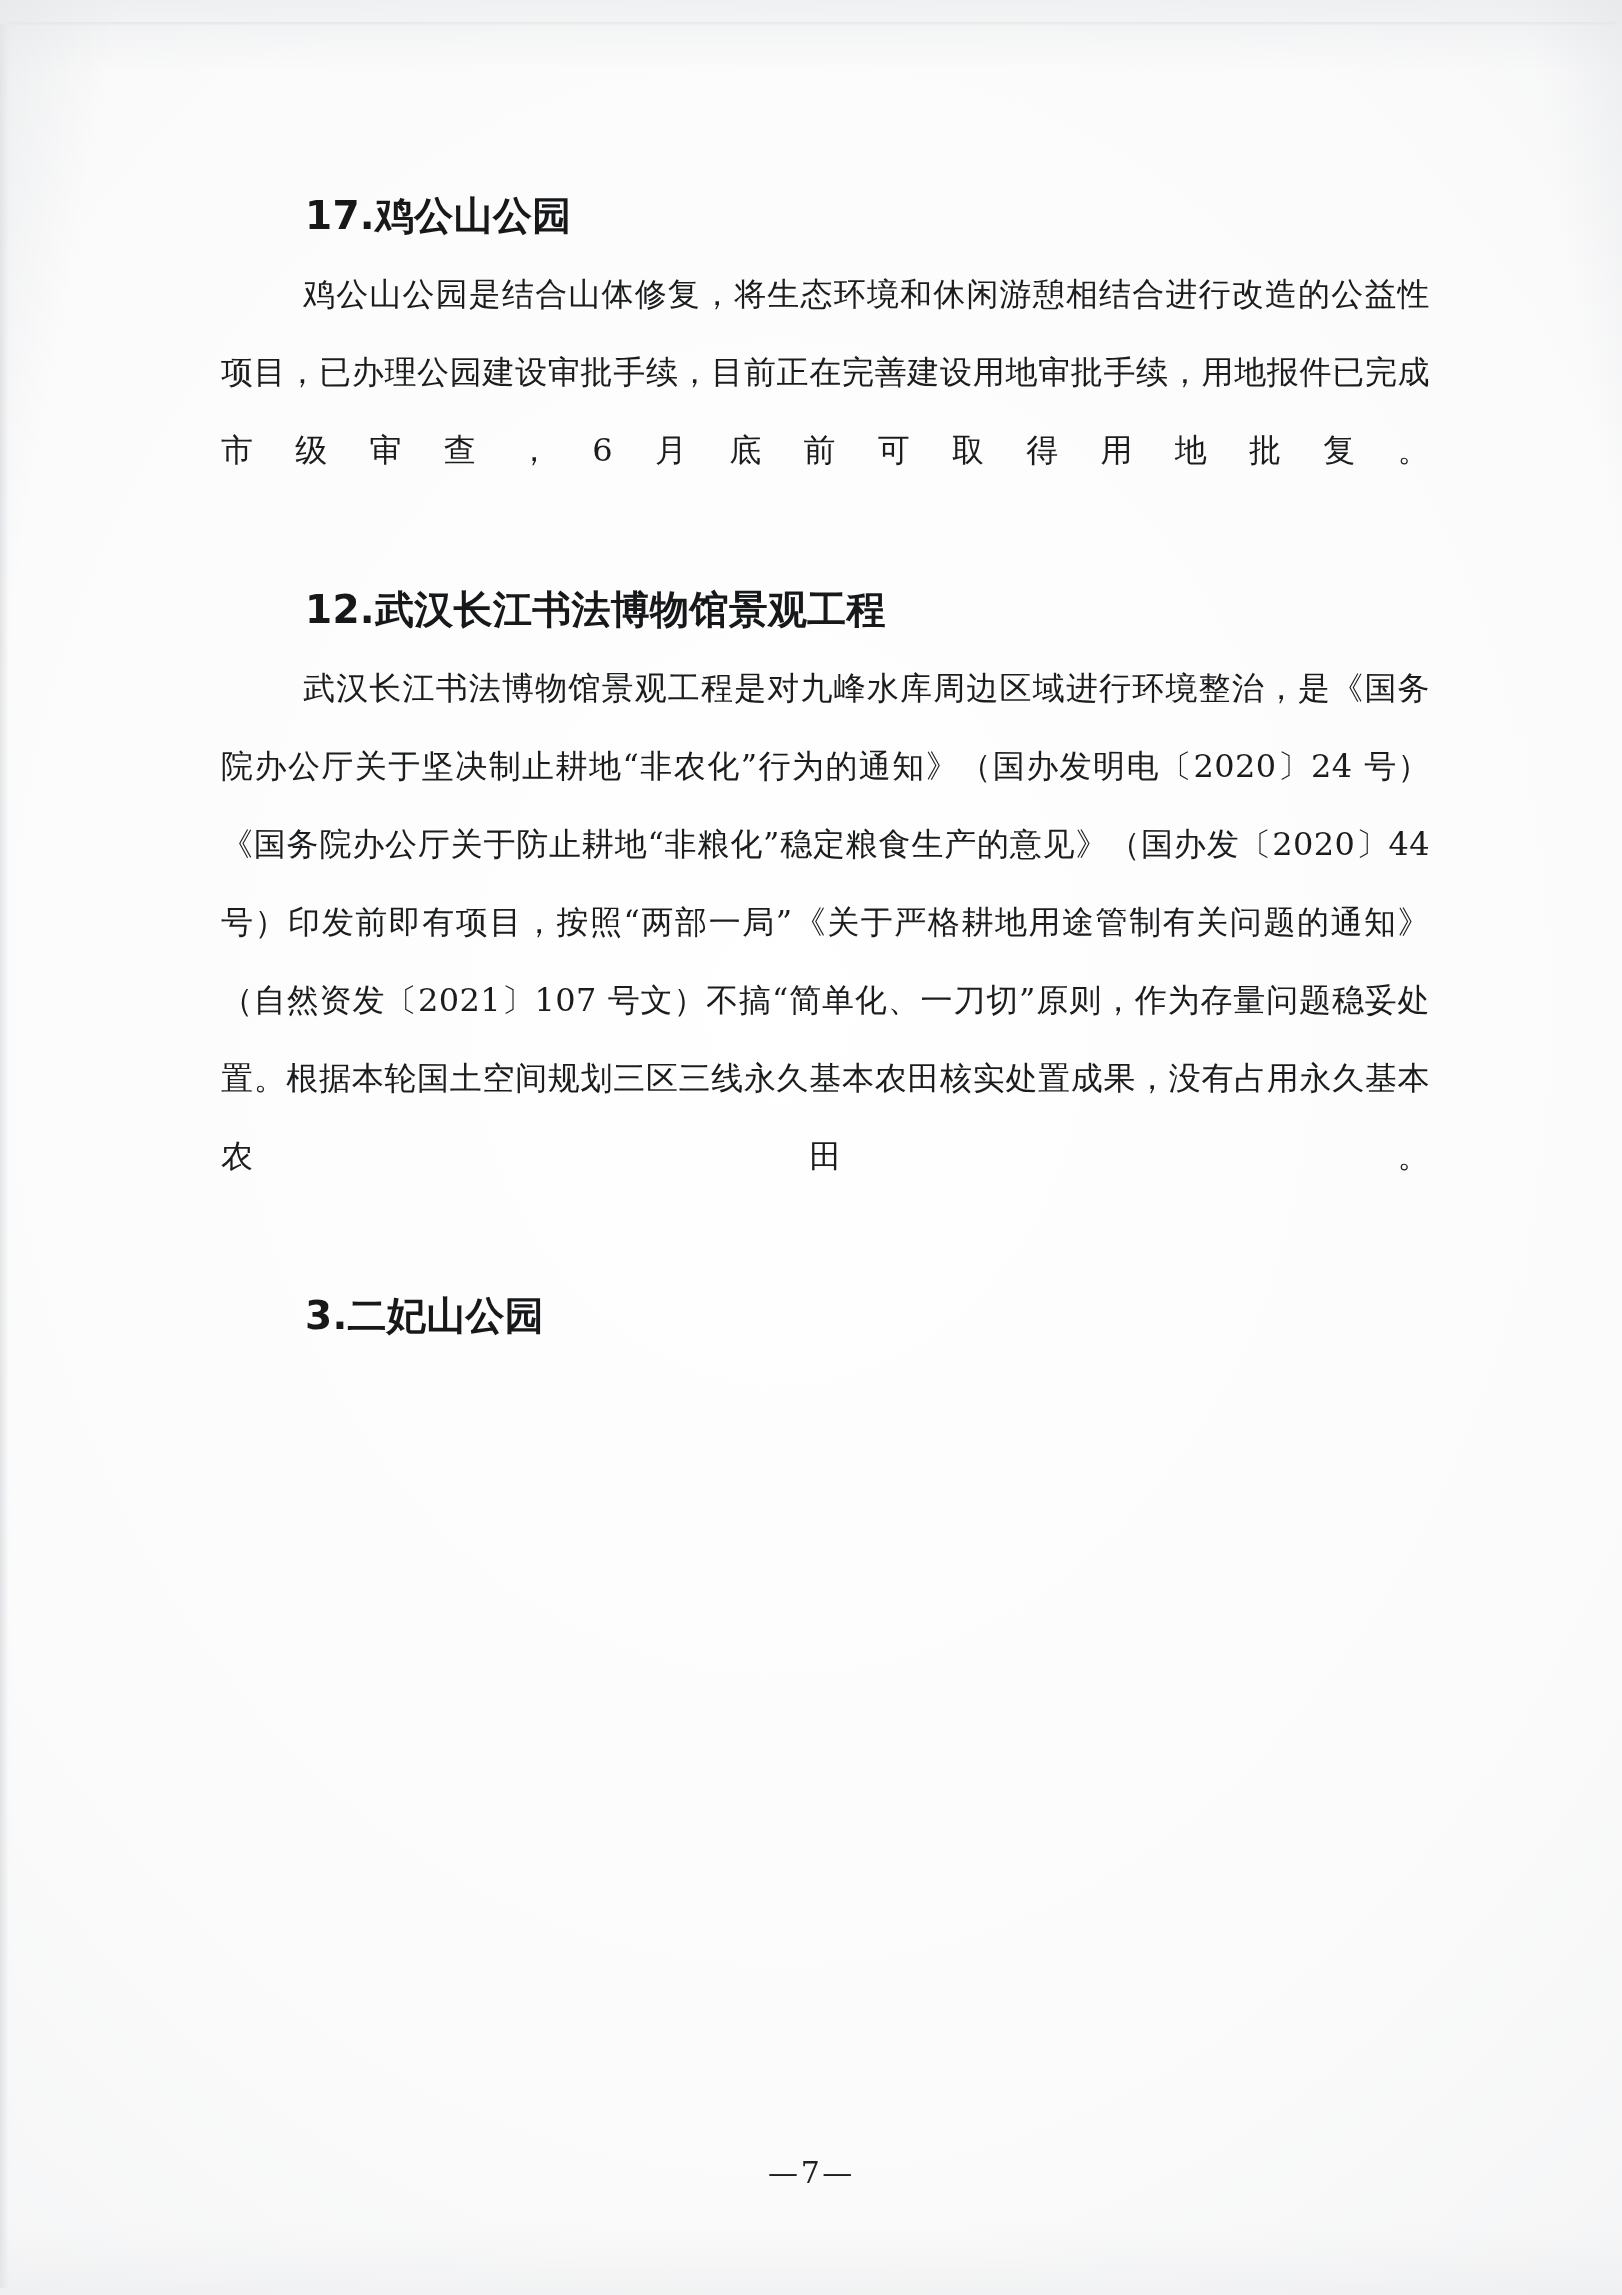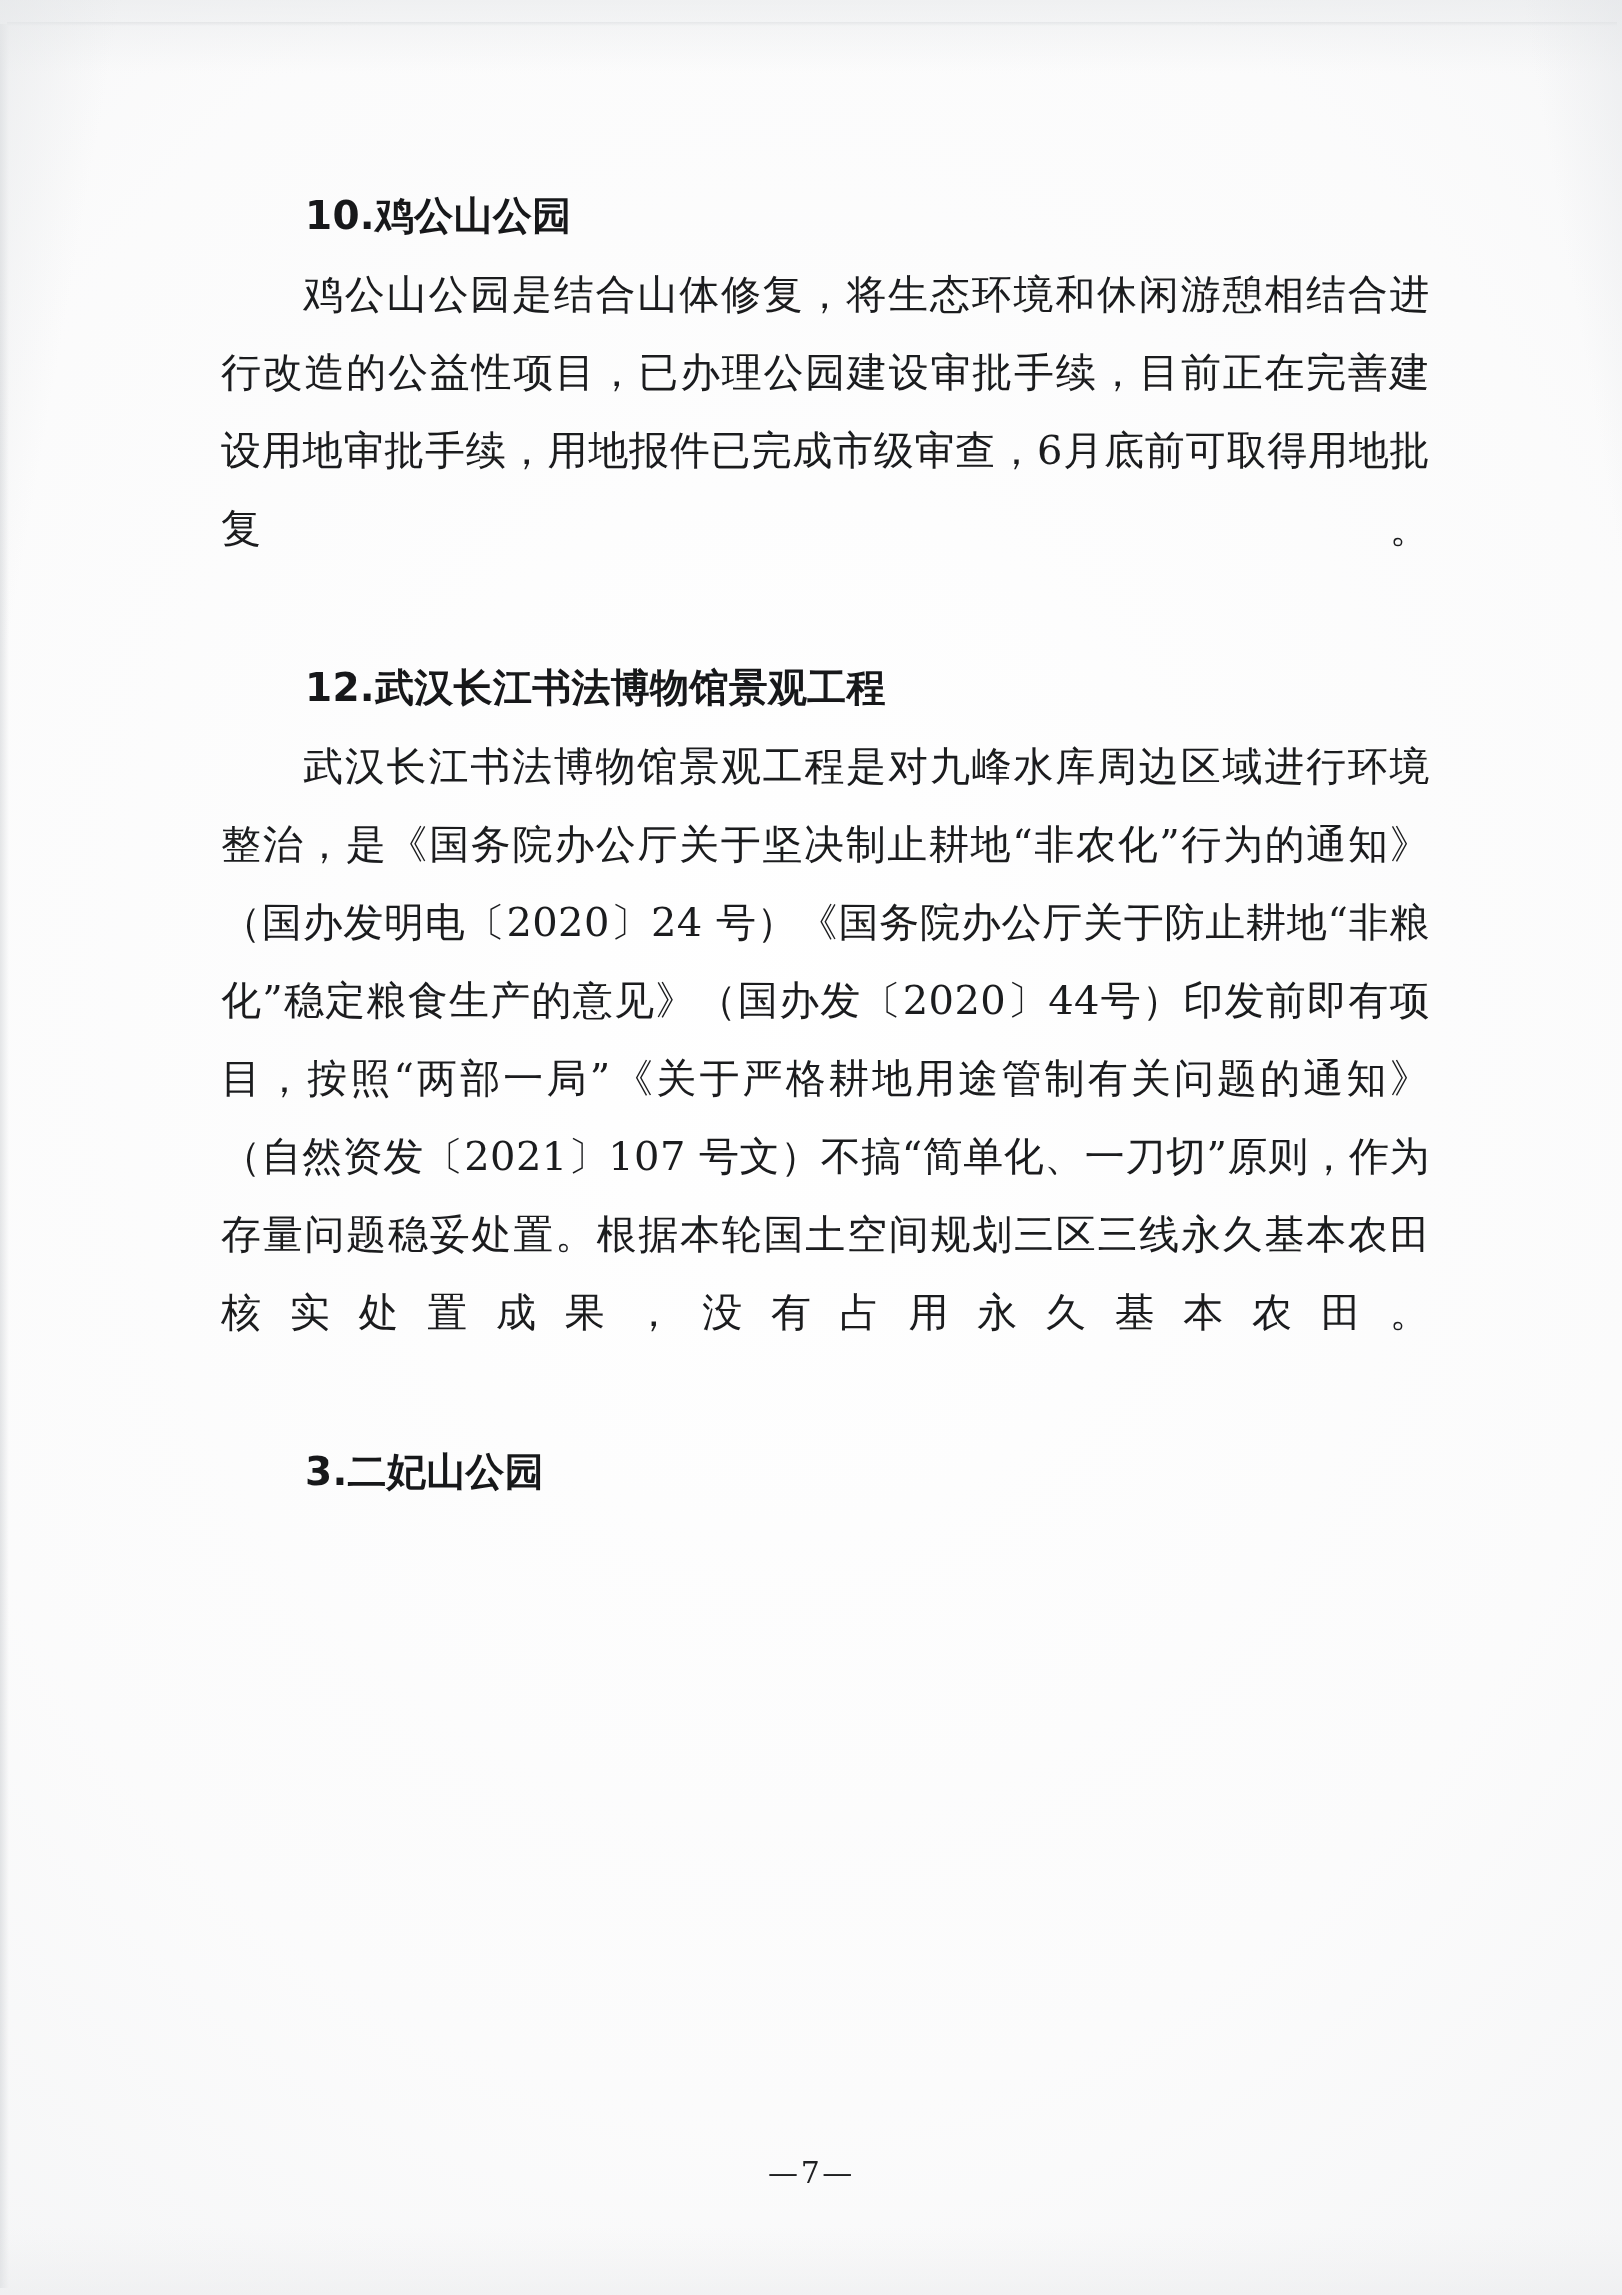--- a/index.html
+++ b/index.html
@@ -61,21 +61,21 @@
     color: #17181a;
     letter-spacing: 0.3px;
     margin: 0;
     padding-left: 84px;
     white-space: nowrap;
   }
 
   
   .body-para {
     font-family: "DejaVu Serif", "Liberation Serif", serif;
-    font-size: 40px;
+    font-size: 32px;
     line-height: 78px;
     color: #1b1c1e;
     margin: 0;
     text-align: justify;
     text-justify: inter-character;
     text-indent: 82px;
     letter-spacing: 0.4px;
     word-break: break-all;
   }
   .body-para::after {
@@ -104,21 +104,21 @@
 </head>
 <body>
 
 <div class="page">
 
   <div class="scan-edge-top"></div>
   <div class="scan-edge-left"></div>
 
   <div class="content">
 
-    <h2 class="sec-heading gap-after-head">10.鸡公山公园</h2>
+    <h2 class="sec-heading gap-after-head">17.鸡公山公园</h2>
 
     <p class="body-para gap-after-para">鸡公山公园是结合山体修复，将生态环境和休闲游憩相结合进行改造的公益性项目，已办理公园建设审批手续，目前正在完善建设用地审批手续，用地报件已完成市级审查，6月底前可取得用地批复。</p>
 
     <h2 class="sec-heading gap-before-head gap-after-head">12.武汉长江书法博物馆景观工程</h2>
 
     <p class="body-para gap-after-para">武汉长江书法博物馆景观工程是对九峰水库周边区域进行环境整治，是《国务院办公厅关于坚决制止耕地“非农化”行为的通知》（国办发明电〔2020〕24 号）《国务院办公厅关于防止耕地“非粮化”稳定粮食生产的意见》（国办发〔2020〕44号）印发前即有项目，按照“两部一局”《关于严格耕地用途管制有关问题的通知》（自然资发〔2021〕107 号文）不搞“简单化、一刀切”原则，作为存量问题稳妥处置。根据本轮国土空间规划三区三线永久基本农田核实处置成果，没有占用永久基本农田。</p>
 
     <h2 class="sec-heading gap-before-head gap-after-head">3.二妃山公园</h2>
 
 

